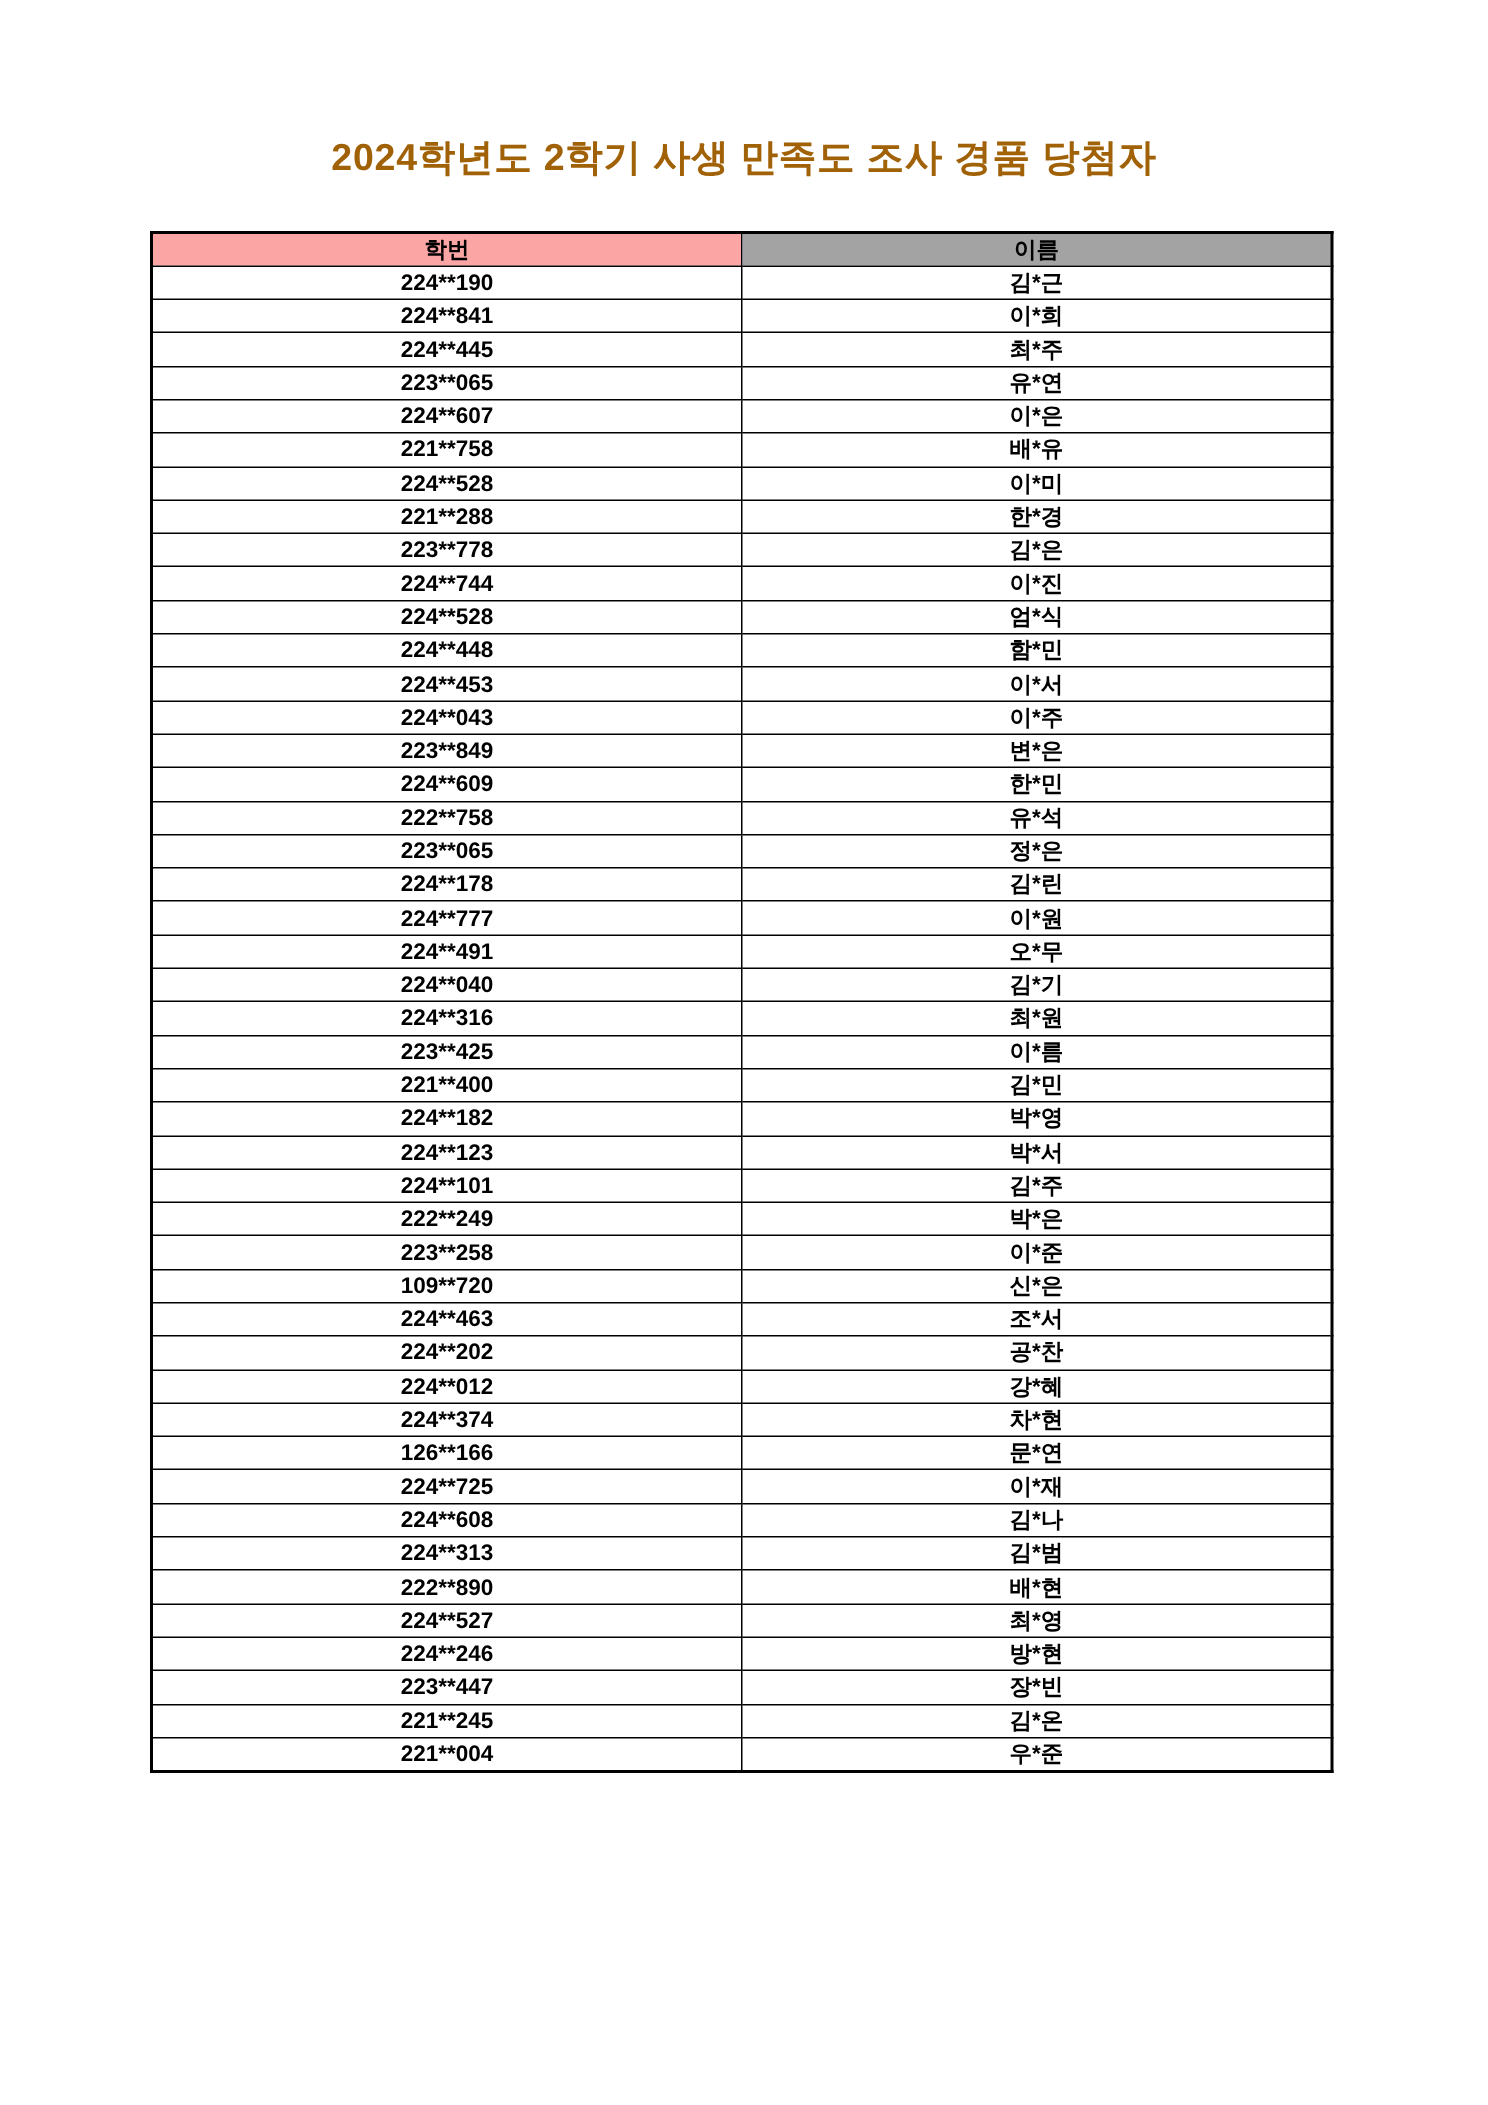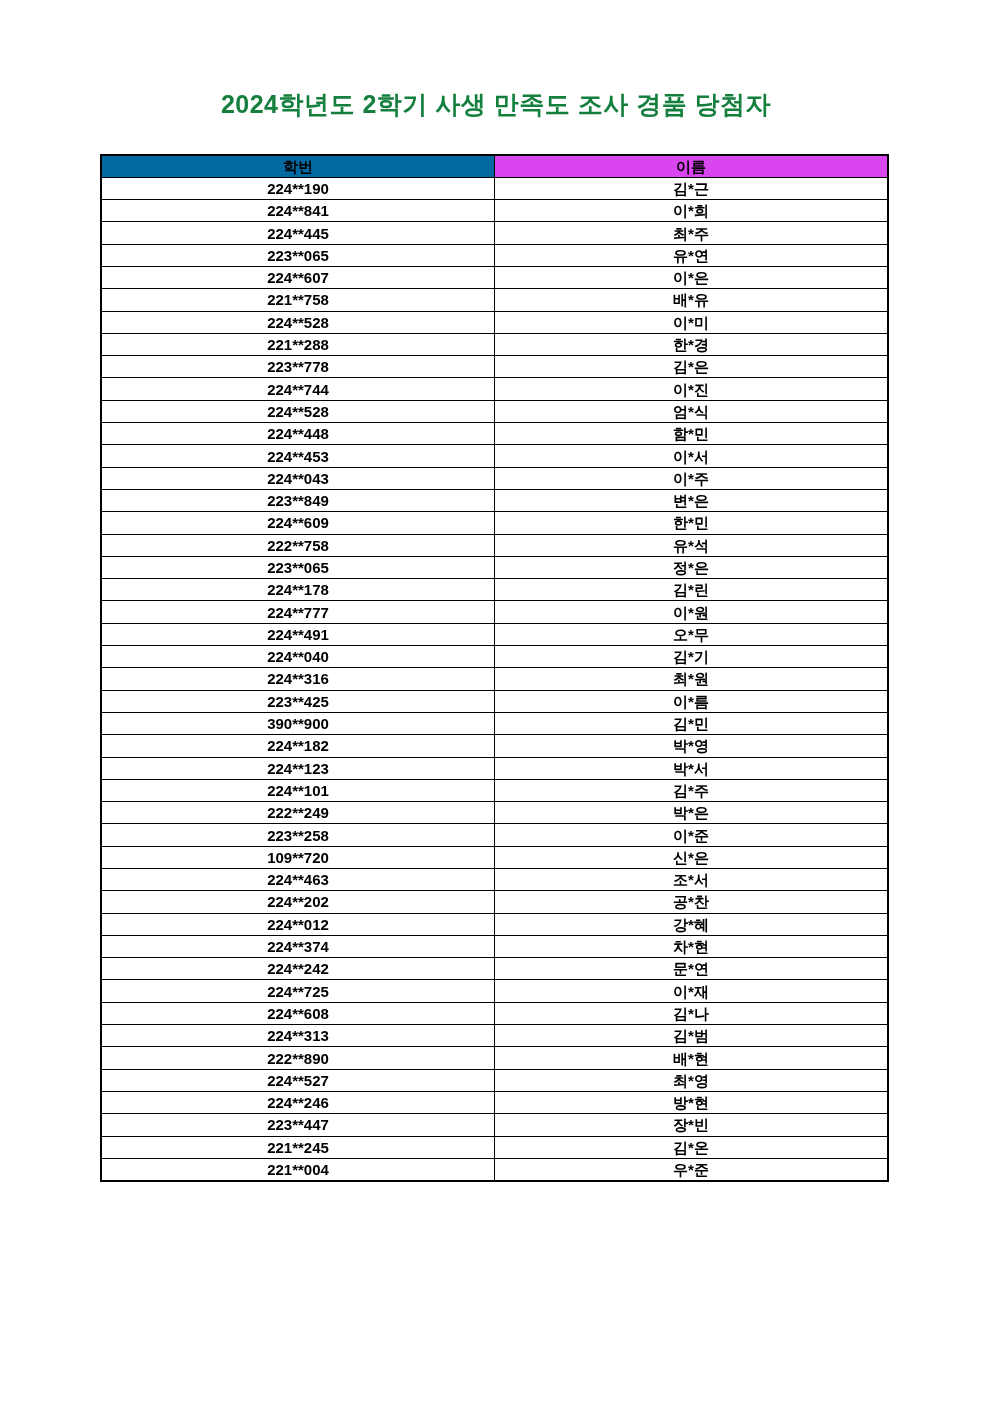--- a/index.html
+++ b/index.html
@@ -18,21 +18,21 @@
     background: #ffffff;
     overflow: hidden;
   }
   .doc-title {
     margin: 0;
     padding-top: 88px;
     text-align: center;
     font-size: 25px;
     font-weight: bold;
     letter-spacing: 0.5px;
-    color: #15803d;
+    color: #a16207;
   }
   table.winners-table {
     border-collapse: collapse;
     table-layout: fixed;
     width: 789px;
     margin: 33px 0 0 100px;
     border: 2px solid #000000;
   }
   .winners-table th,
   .winners-table td {
@@ -55,22 +55,22 @@
 </style>
 </head>
 <body>
 
 <div class="page">
   <h1 class="doc-title">2024학년도 2학기 사생 만족도 조사 경품 당첨자</h1>
 
   <table class="winners-table">
     <thead>
       <tr>
-        <th style="background: #0369a1;">학번</th>
-        <th style="background: #d946ef;">이름</th>
+        <th style="background: #fca5a5;">학번</th>
+        <th style="background: #a3a3a3;">이름</th>
       </tr>
     </thead>
     <tbody>
         <tr>
           <td>224**190</td>
           <td>김*근</td>
         </tr>
         <tr>
           <td>224**841</td>
           <td>이*희</td>
@@ -157,21 +157,21 @@
         </tr>
         <tr>
           <td>224**316</td>
           <td>최*원</td>
         </tr>
         <tr>
           <td>223**425</td>
           <td>이*름</td>
         </tr>
         <tr>
-          <td>390**900</td>
+          <td>221**400</td>
           <td>김*민</td>
         </tr>
         <tr>
           <td>224**182</td>
           <td>박*영</td>
         </tr>
         <tr>
           <td>224**123</td>
           <td>박*서</td>
         </tr>
@@ -201,21 +201,21 @@
         </tr>
         <tr>
           <td>224**012</td>
           <td>강*혜</td>
         </tr>
         <tr>
           <td>224**374</td>
           <td>차*현</td>
         </tr>
         <tr>
-          <td>224**242</td>
+          <td>126**166</td>
           <td>문*연</td>
         </tr>
         <tr>
           <td>224**725</td>
           <td>이*재</td>
         </tr>
         <tr>
           <td>224**608</td>
           <td>김*나</td>
         </tr>

